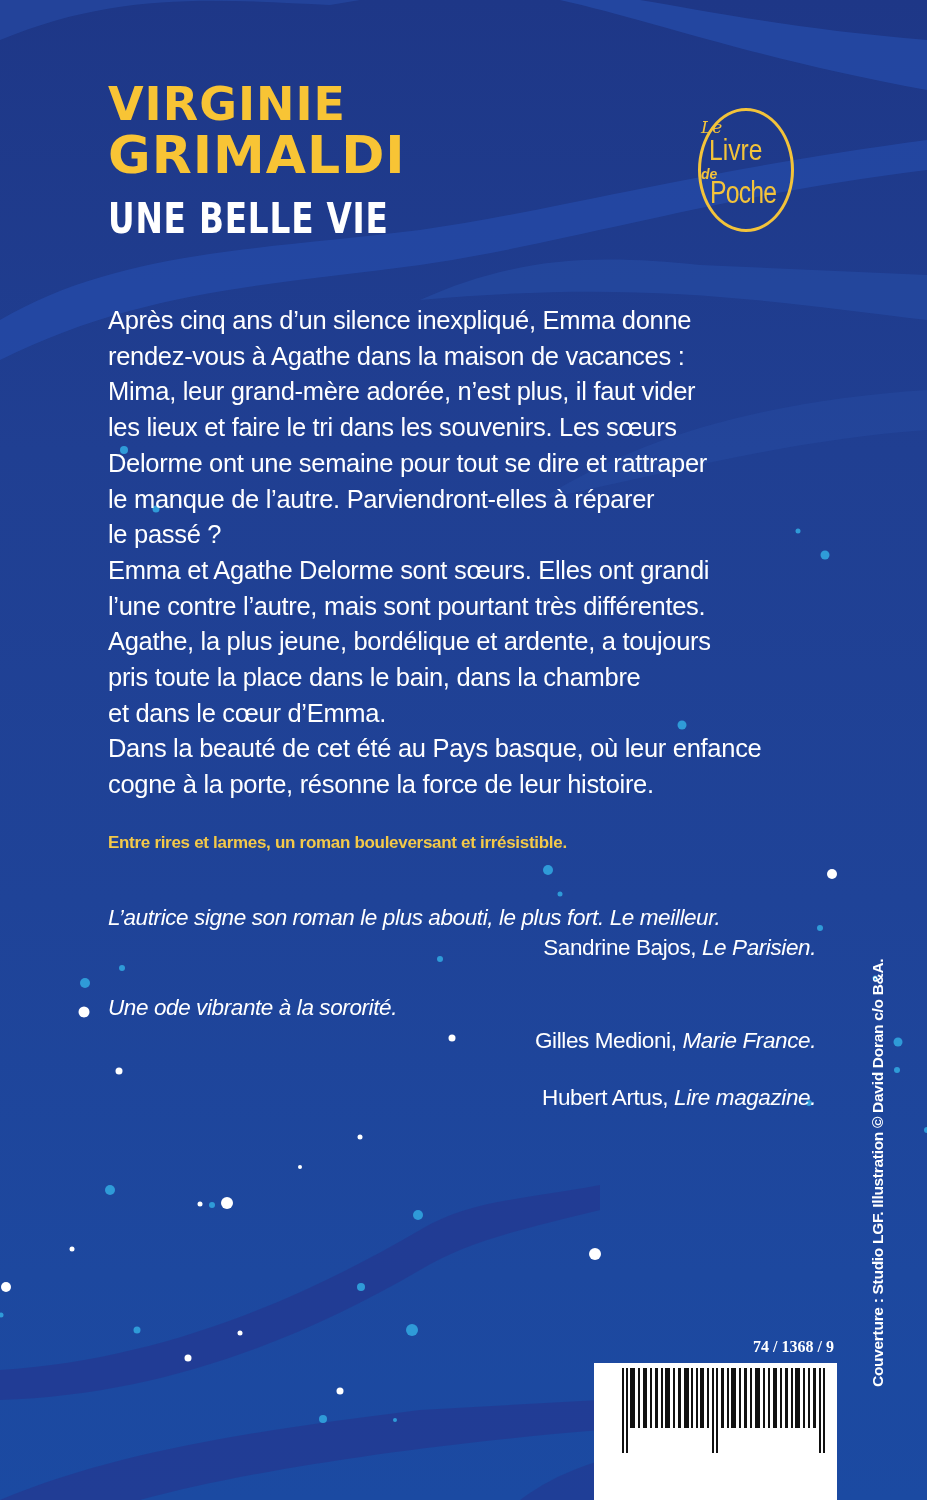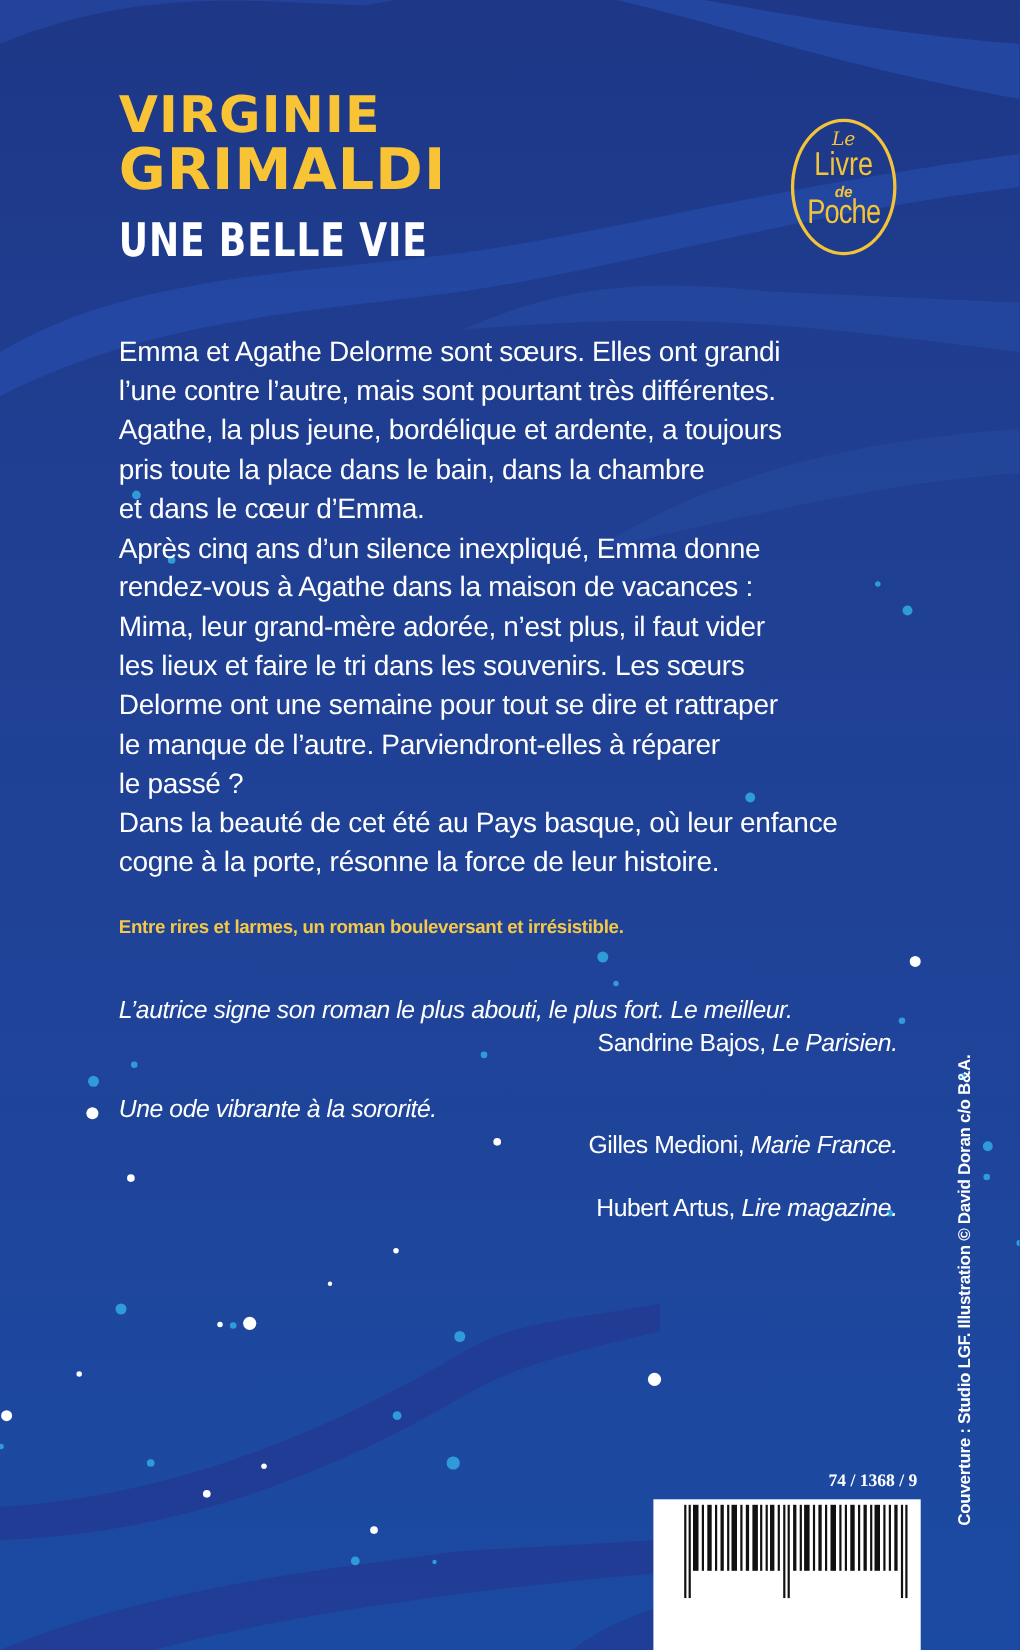--- a/index.html
+++ b/index.html
@@ -17,23 +17,23 @@
   }
   .author div { white-space:nowrap; }
   .author .l2 { font-size:52px; line-height:54px; letter-spacing:1px; }
   .title {
     position:absolute; left:108px; top:195px;
     font-family:"DejaVu Sans", sans-serif; font-weight:bold; color:#fff;
     font-size:42px; line-height:48px; letter-spacing:1px; transform:scaleX(0.78); transform-origin:left top;
     white-space:nowrap;
   }
   .logo {
-    position:absolute; left:719px; top:108px; width:96px; height:124px;
+    position:absolute; left:698px; top:108px; width:96px; height:124px;
     border:3px solid #f3c33a; border-radius:50%; box-sizing:border-box;
-    color:#f3c33a; text-align:center; font-family:"Liberation Sans", sans-serif;
+    color:#f3c33a; text-align:left; font-family:"Liberation Sans", sans-serif;
   }
   .logo .le { position:absolute; left:0; right:0; top:6px; font-family:"DejaVu Serif", serif; font-style:italic; font-size:17px; }
   .logo .livre { position:absolute; left:0; right:0; top:22px; font-size:30px; transform:scaleX(0.82); }
   .logo .de { position:absolute; left:0; right:0; top:55px; font-style:italic; font-weight:bold; font-size:14px; }
   .logo .poche { position:absolute; left:0; right:0; top:64px; font-size:31px; transform:scaleX(0.8); letter-spacing:-1px; }
   .synopsis {
     position:absolute; left:108px; top:303px; width:740px;
     font-size:25.5px; line-height:35.7px; letter-spacing:-0.3px;
   }
   .synopsis p { margin:0; white-space:pre-line; }
@@ -129,32 +129,32 @@
   <div class="title">UNE BELLE VIE</div>
 
   <div class="logo">
     <div class="le">Le</div>
     <div class="livre">Livre</div>
     <div class="de">de</div>
     <div class="poche">Poche</div>
   </div>
 
   <div class="synopsis">
-    <p>Emma et Agathe Delorme sont sœurs. Elles ont grandi
-l’une contre l’autre, mais sont pourtant très différentes.
-Agathe, la plus jeune, bordélique et ardente, a toujours
-pris toute la place dans le bain, dans la chambre
-et dans le cœur d’Emma.</p>
     <p>Après cinq ans d’un silence inexpliqué, Emma donne
 rendez-vous à Agathe dans la maison de vacances :
 Mima, leur grand-mère adorée, n’est plus, il faut vider
 les lieux et faire le tri dans les souvenirs. Les sœurs
 Delorme ont une semaine pour tout se dire et rattraper
 le manque de l’autre. Parviendront-elles à réparer
 le passé ?</p>
+    <p>Emma et Agathe Delorme sont sœurs. Elles ont grandi
+l’une contre l’autre, mais sont pourtant très différentes.
+Agathe, la plus jeune, bordélique et ardente, a toujours
+pris toute la place dans le bain, dans la chambre
+et dans le cœur d’Emma.</p>
     <p>Dans la beauté de cet été au Pays basque, où leur enfance
 cogne à la porte, résonne la force de leur histoire.</p>
   </div>
 
   <div class="tagline">Entre rires et larmes, un roman bouleversant et irrésistible.</div>
 
   <div class="quote" style="top:993px;">
     <div class="text">Une ode vibrante à la sororité.</div>
     <div class="attr" style="margin-top:3px;"><span>Gilles Medioni, </span><i>Marie France.</i></div>
   </div>

